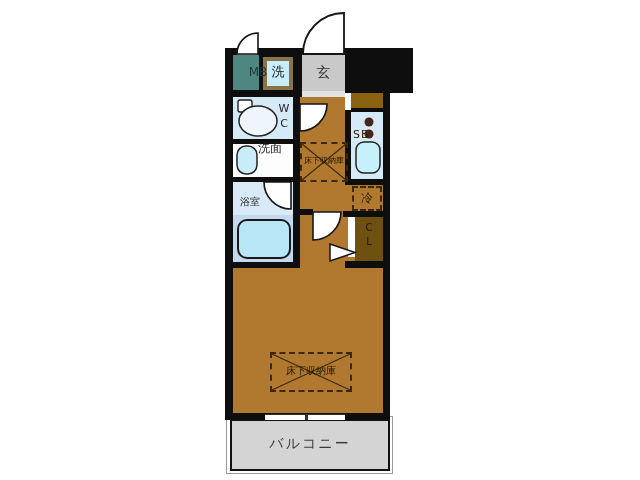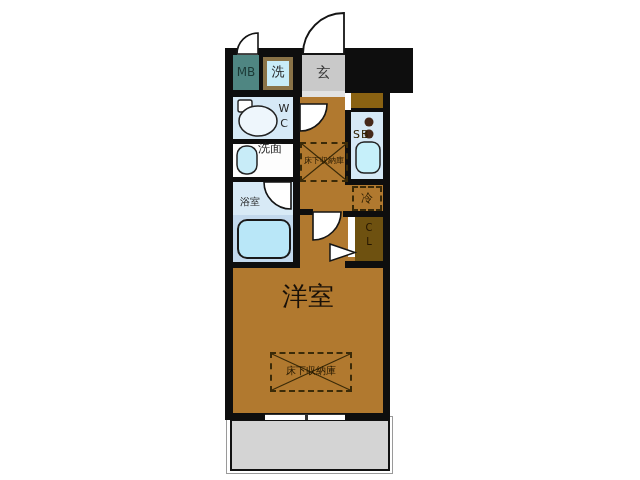--- a/index.html
+++ b/index.html
@@ -47,21 +47,21 @@
   #window-tick{left:305px;top:414px;width:3px;height:6px;background:#333333;z-index:5;}
   #balcony-outer{left:226px;top:416px;width:167px;height:58px;border:1px solid #9a9a9a;z-index:1;}
   #balcony{left:230px;top:419px;width:160px;height:52px;background:#d4d4d4;border:2px solid #111111;z-index:2;}
   #storage-hall{left:300px;top:142px;width:48px;height:40px;border:2px dashed #3a2a08;z-index:4;}
   #storage-room{left:270px;top:352px;width:82px;height:40px;border:2px dashed #3a2a08;z-index:4;}
   
   #overlay{left:0;top:0;width:640px;height:480px;z-index:5;pointer-events:none;}
   
   .lbl{position:absolute;z-index:6;color:#222222;line-height:1;white-space:nowrap;}
   .ctr{text-align:center;}
-  #lbl-mb{left:233px;top:66px;width:26px;font-size:12px;color:#1c3a36;}
+  #lbl-mb{left:233px;top:66px;width:26px;font-size:12px;color:#1c3a36;padding-left:12px;}
   #lbl-washer{left:263px;top:65px;width:30px;font-size:13px;}
   #lbl-genkan{left:302px;top:65px;width:43px;font-size:14px;color:#333333;}
   #lbl-sb{left:353px;top:96px;font-size:11px;letter-spacing:1px;color:#2e2000;margin-top:33px;}
   #lbl-wc1{left:276px;top:103px;width:16px;font-size:11px;}
   #lbl-wc2{left:276px;top:118px;width:16px;font-size:11px;}
   #lbl-washroom{left:258px;top:142px;font-size:12px;}
   #lbl-bathroom{left:240px;top:197px;font-size:10px;}
   #lbl-rei{left:352px;top:192px;width:30px;font-size:12px;color:#2a1c00;}
   #lbl-cl1{left:355px;top:223px;width:28px;font-size:10px;color:#241500;}
   #lbl-cl2{left:355px;top:237px;width:28px;font-size:10px;color:#241500;}
@@ -151,17 +151,17 @@
   <div class="lbl ctr" id="lbl-washer">洗</div>
   <div class="lbl ctr" id="lbl-genkan">玄</div>
   <div class="lbl" id="lbl-sb">SB</div>
   <div class="lbl ctr" id="lbl-wc1">W</div>
   <div class="lbl ctr" id="lbl-wc2">C</div>
   <div class="lbl" id="lbl-washroom">洗面</div>
   <div class="lbl" id="lbl-bathroom">浴室</div>
   <div class="lbl ctr" id="lbl-rei">冷</div>
   <div class="lbl ctr" id="lbl-cl1">C</div>
   <div class="lbl ctr" id="lbl-cl2">L</div>
-  <div class="lbl ctr" id="lbl-room-name">洋室</div>
   <div class="lbl ctr" id="lbl-storage-hall">床下収納庫</div>
   <div class="lbl ctr" id="lbl-storage-room">床下収納庫</div>
+  <div class="lbl ctr" id="lbl-balcony">バルコニー</div>
 
 </div>
 
 </body></html>

